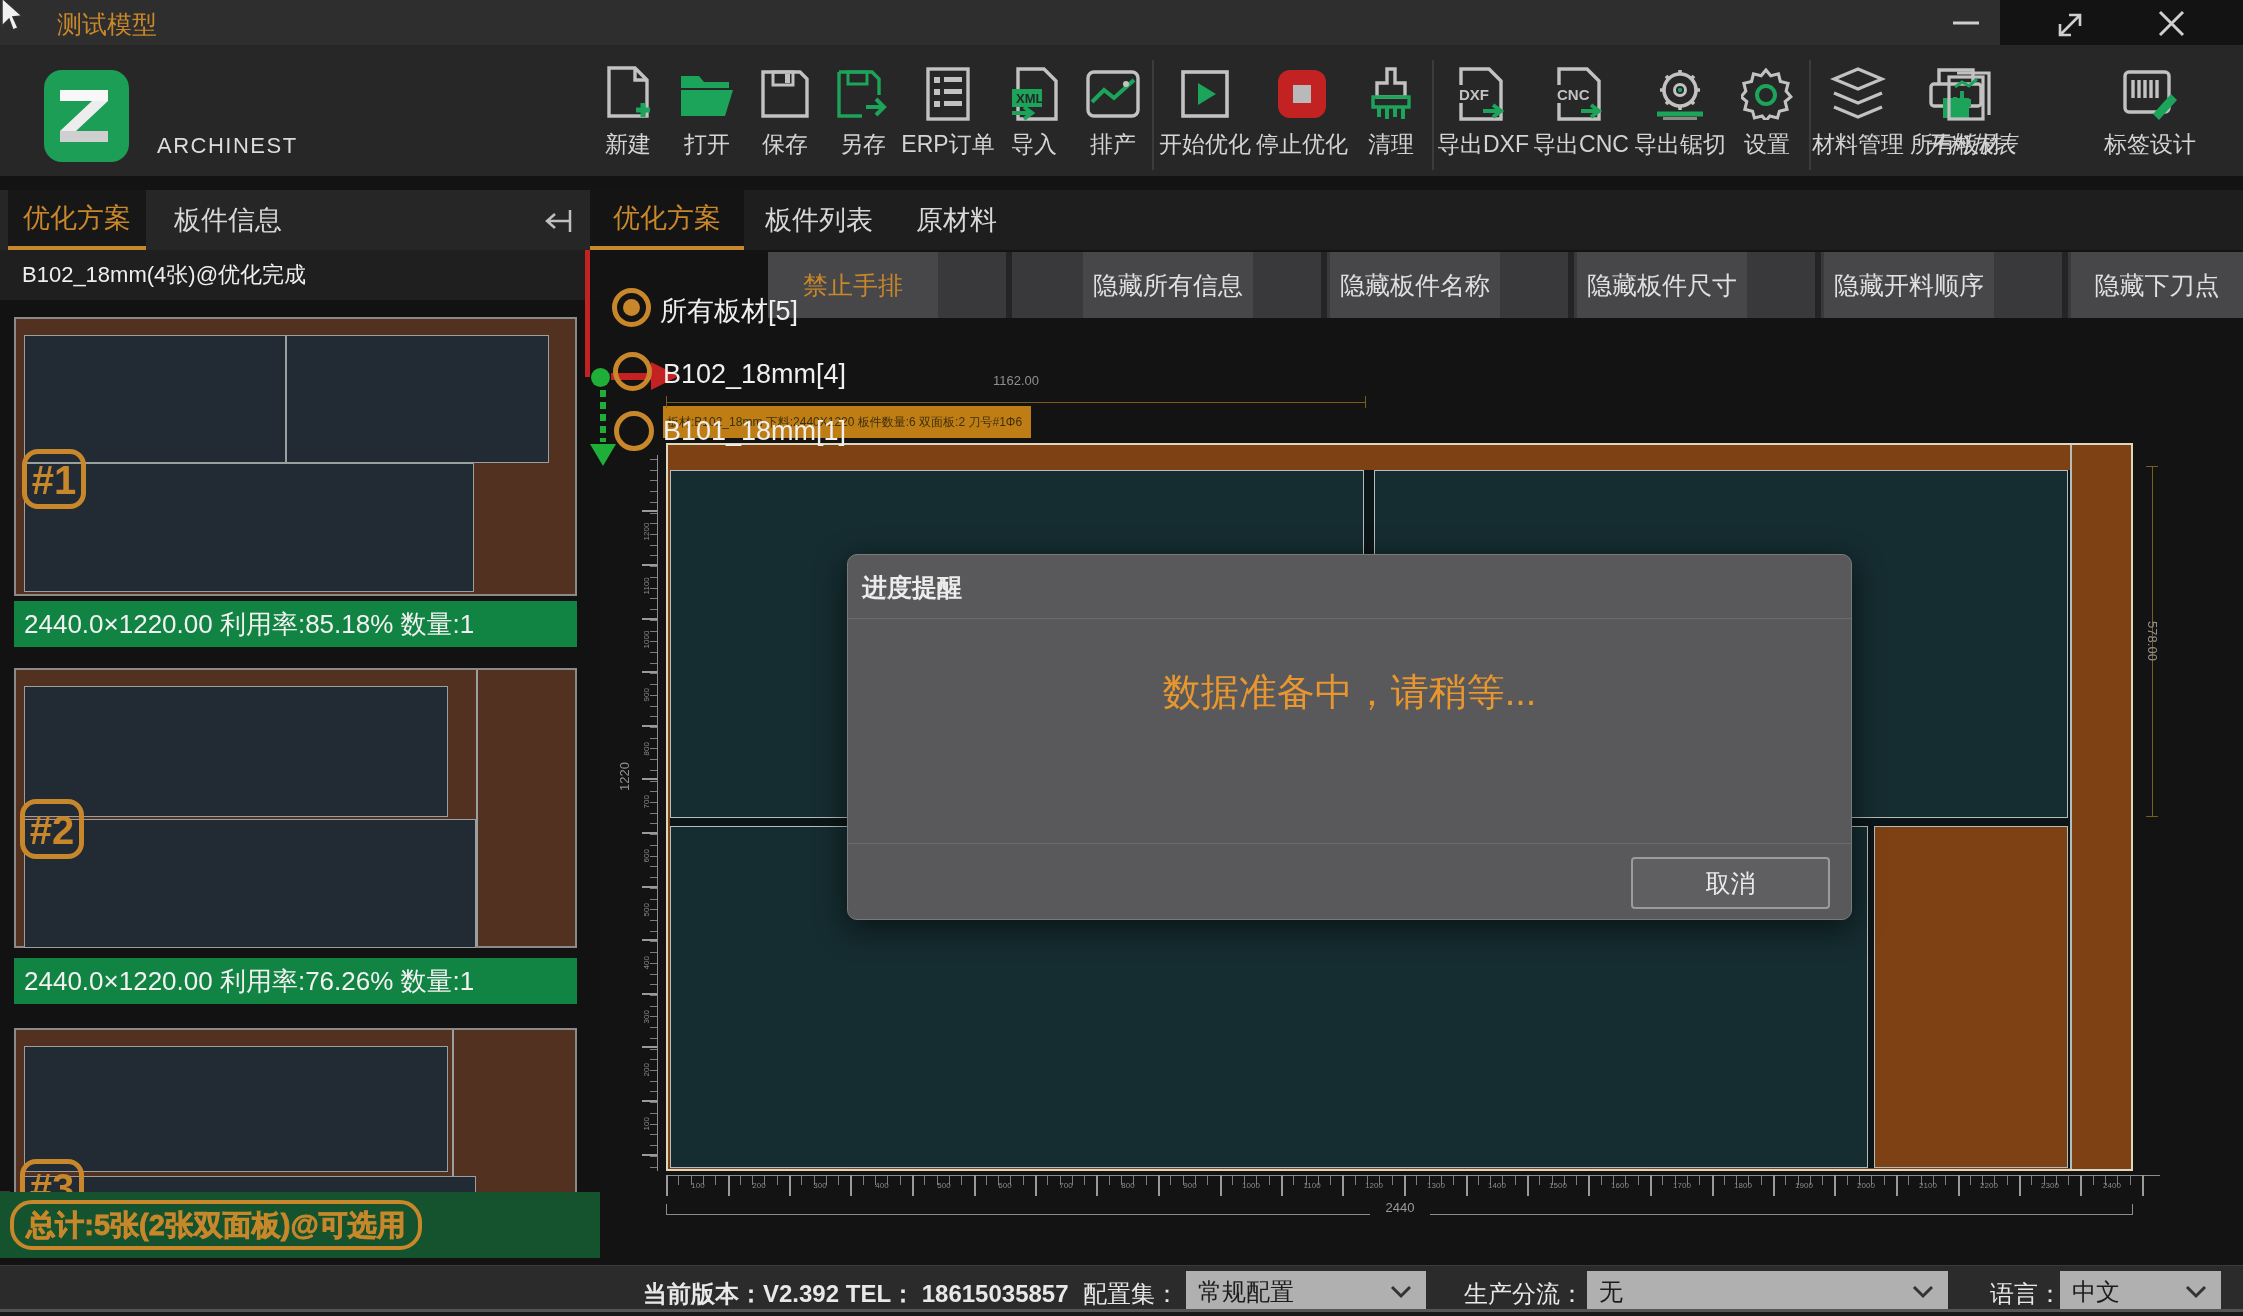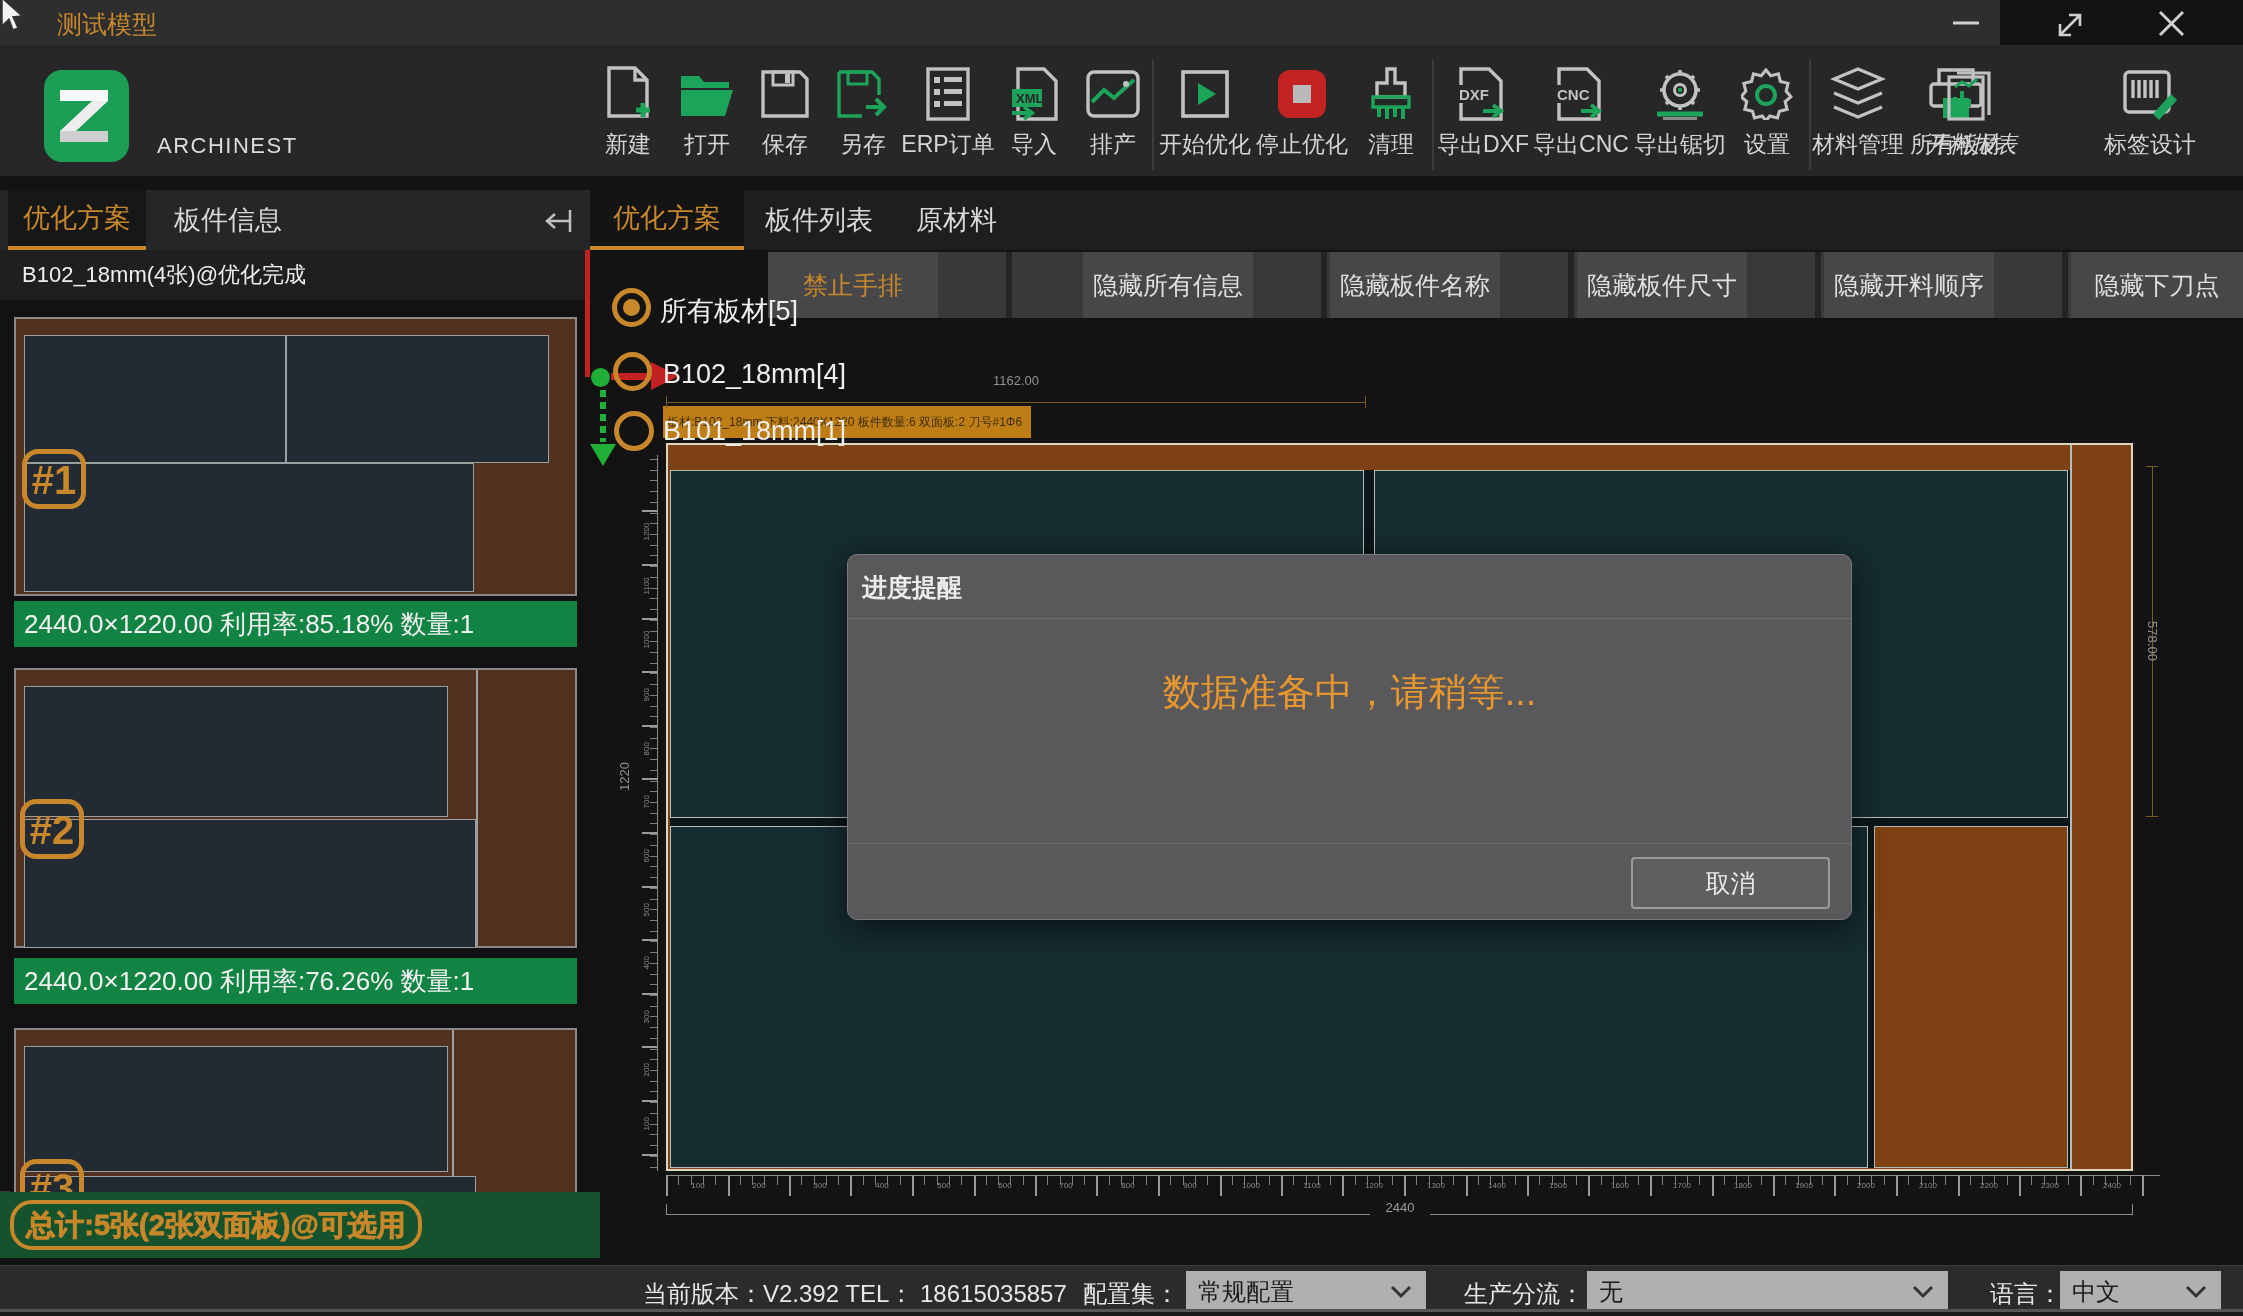--- a/index.html
+++ b/index.html
@@ -503,21 +503,21 @@
       <div class="dsep" style="top:63px;"></div>
       <div class="abs" id="dmsg">数据准备中，请稍等...</div>
       <div class="dsep" style="top:288px;"></div>
       <div class="abs" id="dcancel">取消</div>
     </div>
   </div>
 
   <div class="abs" style="left:0; top:1309px; width:2243px; height:3px; background:#555555; z-index:50;"></div>
   <div class="abs" style="left:0; top:1312px; width:2243px; height:4px; background:#191919; z-index:50;"></div>
   <div class="abs" id="statusbar">
-    <div class="stext" style="left:643px;">当前版本：V2.392 TEL： 18615035857</div>
+    <div class="stext" style="left:643px;font-weight:bold;">当前版本：V2.392 TEL： 18615035857</div>
     <div class="stext" style="left:1083px;">配置集：</div>
     <div class="sdd" style="left:1186px; width:240px;"><span class="v">常规配置</span>
       <svg width="22" height="14" viewBox="0 0 22 14">
           <path d="M2 2 L11 11 L20 2" stroke="#333" stroke-width="3" fill="none"></path>
         </svg></div>
     <div class="stext" style="left:1464px;">生产分流：</div>
     <div class="sdd" style="left:1587px; width:361px;"><span class="v">无</span>
       <svg width="22" height="14" viewBox="0 0 22 14">
           <path d="M2 2 L11 11 L20 2" stroke="#333" stroke-width="3" fill="none"></path>
         </svg></div>

